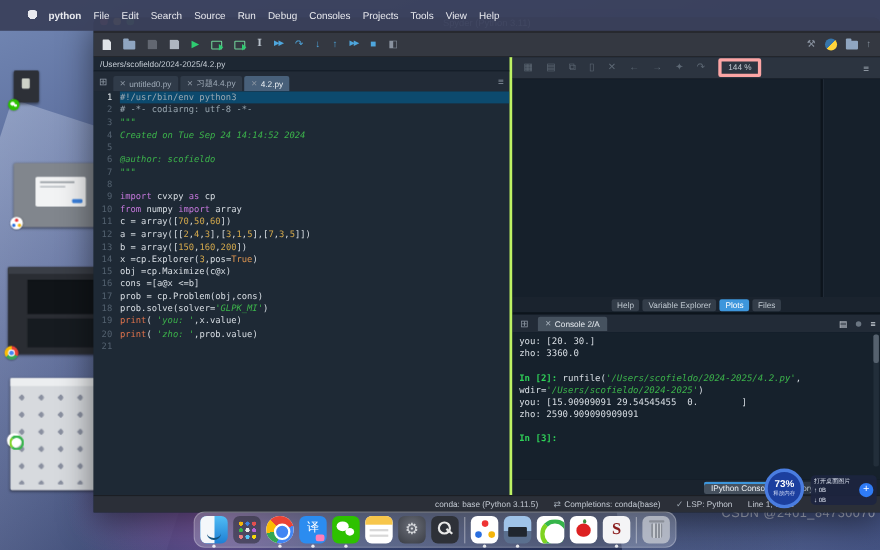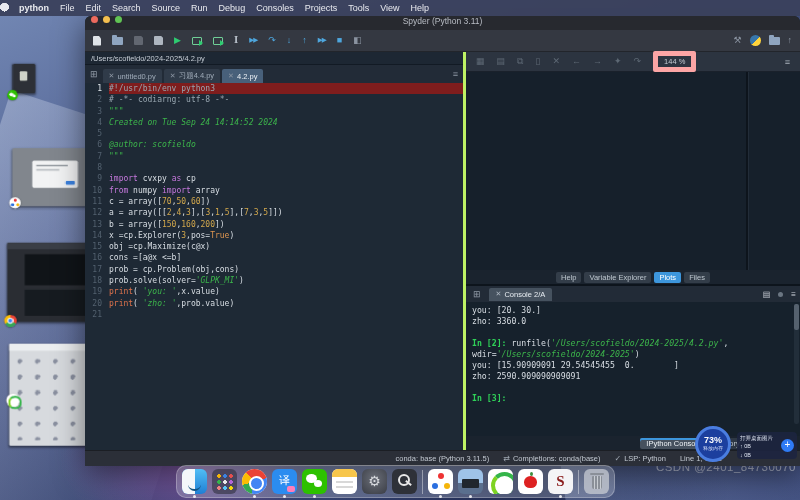--- a/index.html
+++ b/index.html
@@ -7,22 +7,22 @@
 .screen{position:relative;width:800px;height:500px;overflow:hidden;
   font-family:"Liberation Sans",sans-serif;background:#46527c}
 
 .wp{position:absolute;inset:0;background:linear-gradient(155deg,#7388b4 0%,#4a5a8c 35%,#323f6b 65%,#3c4a7a 100%)}
 .wp-b1{position:absolute;left:-60px;top:120px;width:260px;height:420px;background:linear-gradient(100deg,rgba(220,228,245,.35),rgba(120,140,190,.05));transform:rotate(18deg)}
 .wp-b2{position:absolute;left:60px;top:380px;width:260px;height:160px;background:radial-gradient(closest-side,rgba(205,110,215,.5),rgba(205,110,215,0));}
 .wp-b3{position:absolute;left:330px;top:430px;width:400px;height:120px;background:radial-gradient(closest-side,rgba(25,35,70,.8),rgba(25,35,70,0));}
 .wp-b4{position:absolute;left:560px;top:380px;width:300px;height:140px;background:linear-gradient(80deg,rgba(150,170,215,.35),rgba(90,105,160,0));transform:rotate(-8deg)}
 .watermark{position:absolute;right:4px;top:461px;font-size:11.5px;letter-spacing:.5px;color:rgba(240,242,248,.62)}
 
-.menubar{position:absolute;left:0;top:0;width:800px;height:16px;background:rgba(58,64,92,.95);
-  display:flex;align-items:center;color:#e9eaef;font-size:9px;padding:0 0;z-index:40}
+.menubar{position:absolute;left:0;top:0;width:800px;height:28px;background:rgba(58,64,92,.95);
+  display:flex;align-items:center;color:#e9eaef;font-size:9px;padding:0 25px;z-index:40}
 .mb-apple{width:9px;height:10px;margin-right:10px;background:#e9eaef;
   -webkit-mask:radial-gradient(circle at 50% 40%,#000 60%,transparent 61%);border-radius:3px 3px 2px 2px}
 .mb-app{font-weight:bold;margin-right:11px}
 .mb-item{margin-right:11px;cursor:default}
 .mb-right{margin-left:auto;display:flex;align-items:center;gap:7px}
 .mb-count{font-size:8px}
 .mi{width:8px;height:8px;background:#d9dbe3;border-radius:2px;opacity:.9;display:inline-block}
 .mi-mic{border-radius:3px 3px 1px 1px;width:5px}
 .mi-screen-record,.mi-recording-status{background:#e0443e;border-radius:50%;width:7px;height:7px}
 .mi-cloud,.mi-bluetooth,.mi-search{border-radius:50%}
@@ -100,30 +100,30 @@
 .etab{height:14px;display:flex;align-items:center;gap:3px;padding:0 6px;border-radius:2px 2px 0 0;
   background:#303b49;color:#9fabb8;font-size:7.5px;white-space:nowrap}
 .etab.active{background:#48607a;color:#eef2f6}
 .etab .x{font-size:7px;color:#8b95a2}
 .tab-sp{flex:1}
 .codewrap{flex:1;display:flex;flex-direction:column;background:#1e2935;overflow:hidden;position:relative}
 .crow{display:flex;height:11.3px;line-height:11.3px;font-family:"DejaVu Sans Mono",monospace;font-size:8px;white-space:pre}
 .ln{width:24px;flex:none;text-align:right;padding-right:7px;color:#53616f}
 .crow.hl .ln{color:#dfe5ea}
 .lc{flex:1}
-.crow.hl .lc{background:#7f1d1d}
+.crow.hl .lc{background:#0c4a6e}
 .tk-d{color:#d8dee4}.tk-c{color:#98a6b0}
 .tk-s{color:#3cb44b;font-style:italic}
 .tk-k{color:#c678dd}.tk-n{color:#d3a84c}.tk-b{color:#e0734c}.tk-t{color:#de9550}
 .tk-g{color:#2fd058;font-weight:bold}
 
 .right-col{flex:1;display:flex;flex-direction:column;background:#121b26;min-height:0}
 .p-toolbar{height:20px;background:#2c3440;border-bottom:1px solid #1a212b;display:flex;align-items:center;
   gap:12px;padding:0 10px;flex:none;color:#5d6874;font-size:9px}
-.zoombox{border:5px solid #fca5a5;border-radius:2px;color:#c3cad2;font-size:7.5px;padding:1px 6px}
+.zoombox{border:3px solid #fca5a5;border-radius:2px;color:#c3cad2;font-size:7.5px;padding:1px 6px}
 .p-menu{margin-left:auto;color:#aab2bc}
 .plots-body{flex:1;display:flex;min-height:0}
 .plots-canvas{flex:1;background:#16202b;border-right:2px solid #0d141c;position:relative}
 .plots-strip{width:52px;flex:none;background:#16202b;border-left:1px solid #222c38}
 .panel-tabs{height:14px;background:#1a232e;display:flex;align-items:center;justify-content:center;gap:3px;flex:none}
 .ptab{font-size:7.5px;color:#bec7cf;background:#333d49;border-radius:2px;padding:1px 5px}
 .ptab.active{background:#3d96dc;color:#fff}
 
 .console{height:166px;flex:none;display:flex;flex-direction:column;border-top:2px solid #0d141c}
 .c-header{height:16px;background:#222b37;display:flex;align-items:center;padding:0 4px;gap:5px;flex:none}

